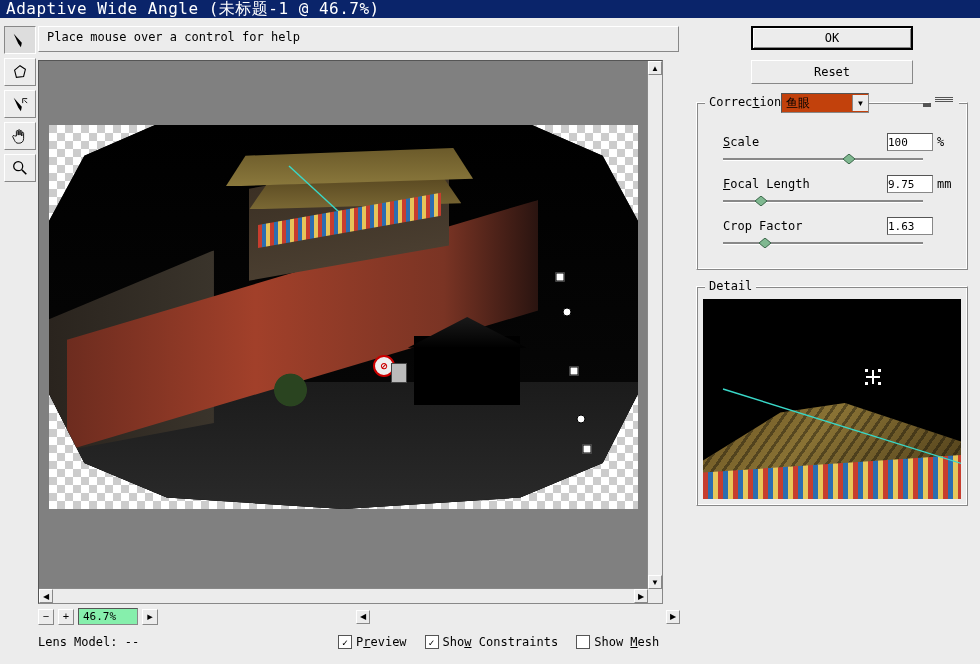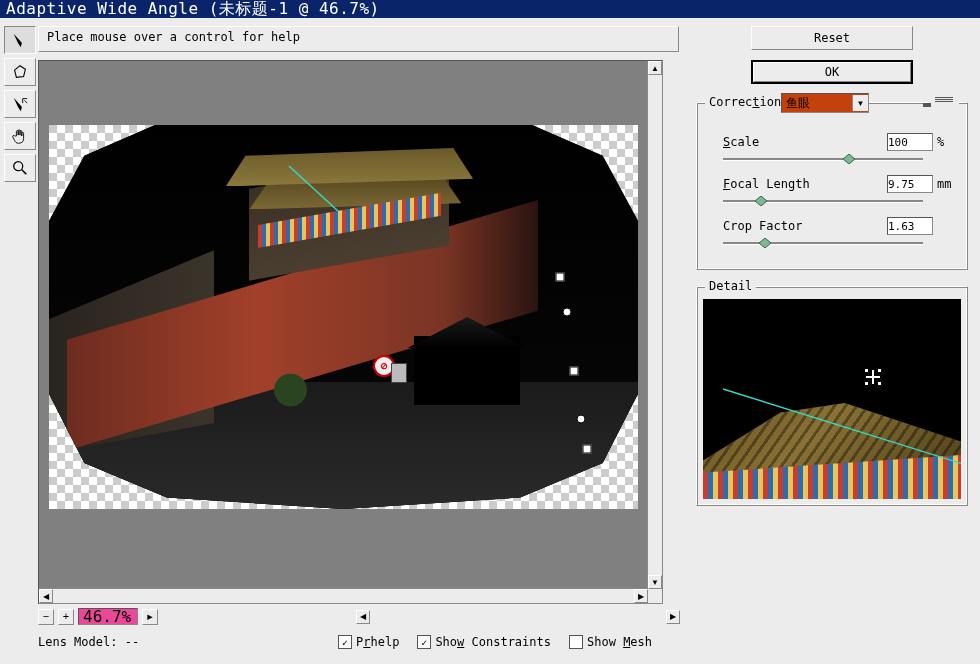--- a/index.html
+++ b/index.html
@@ -186,21 +186,21 @@
     margin-top:4px;
     display:flex;align-items:center;gap:4px;
   }
   .squarebtn {
     width:14px;height:14px;border:1px solid #888;border-top-color:#fff;border-left-color:#fff;
     background:#ececec;display:flex;align-items:center;justify-content:center;font-size:11px;line-height:11px;
     cursor:pointer;
   }
   .zoominput {
     width:50px;height:15px;border:1px solid #888;border-top-color:#555;border-left-color:#555;
-    background:#ec4899;padding:0 4px;font-family:monospace;font-size:16px;
+    background:#86efac;padding:0 4px;font-family:monospace;font-size:11px;
   }
   .sliderspacer{width:190px;position:relative;height:14px;}
   .collapsearrow {
     width:12px;height:12px;border:1px solid #888;border-top-color:#fff;border-left-color:#fff;
     font-size:8px;display:flex;align-items:center;justify-content:center;
   }
   .sliderspacer-wide{flex:1;position:relative;height:14px;}
   
   .bottomrow {
     margin-top:10px;
@@ -402,40 +402,40 @@
       <div class="collapsearrow">▶</div>
     </div>
 
     <div class="bottomrow">
       <div class="left">
         <div>Lens Model: --</div>
       </div>
       <div class="checks">
         <div class="chk">
           <div class="chkbox">✓</div>
-          <span><span>P</span><span class="uline">r</span><span>help</span></span>
+          <span><span>P</span><span class="uline">r</span><span>eview</span></span>
         </div>
         <div class="chk">
           <div class="chkbox">✓</div>
           <span><span>Sho</span><span class="uline">w</span><span> Constraints</span></span>
         </div>
         <div class="chk">
           <div class="chkbox"></div>
           <span><span>Show </span><span class="uline">M</span><span>esh</span></span>
         </div>
       </div>
     </div>
   </div>
 
   <div class="rightcol">
+    <div class="bigbtn default">
+        <span>OK</span>
+      </div>
     <div class="bigbtn">
         <span>Reset</span>
-      </div>
-    <div class="bigbtn default">
-        <span>OK</span>
       </div>
 
     <div class="groupbox">
       <div class="grouplabel">
         <span>Correc</span><span class="uline">t</span><span>ion:</span>
         <span style="display:inline-block;width:6px"></span>
       </div>
       <div class="menuicon">
           <span></span>
           <span></span>

